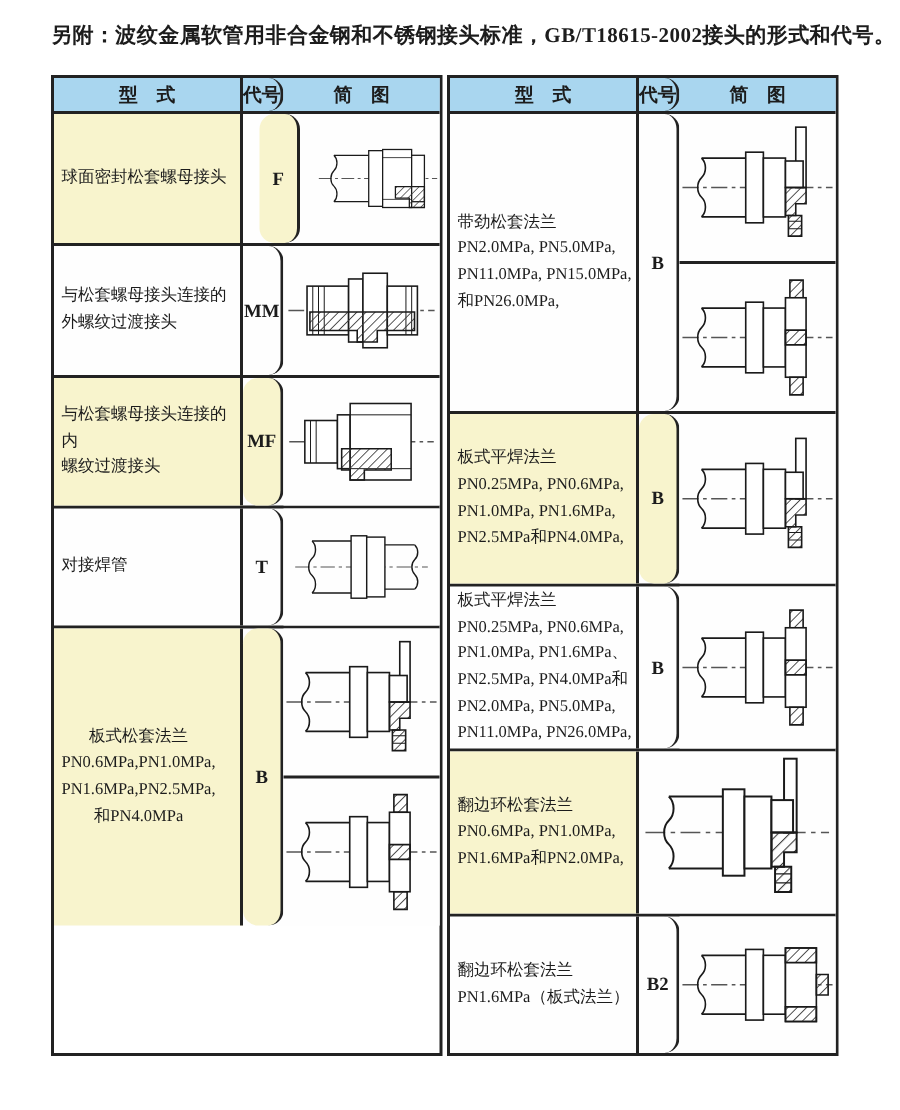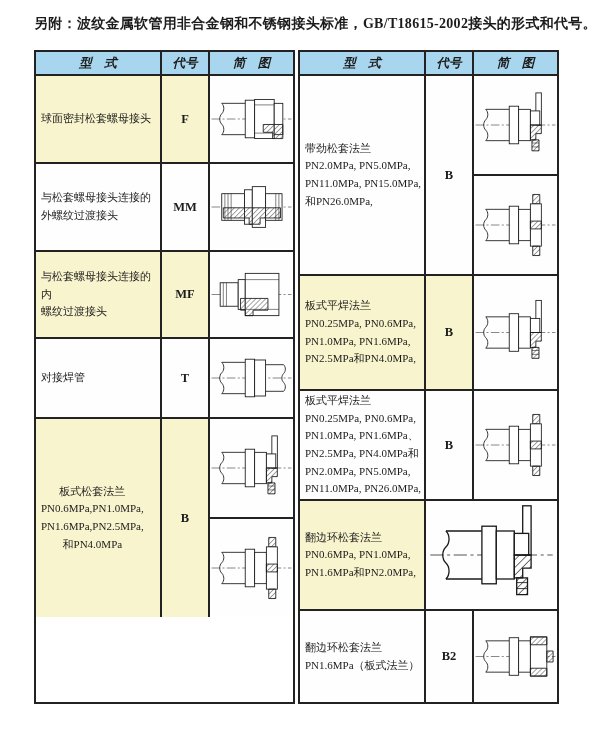--- a/index.html
+++ b/index.html
@@ -15,45 +15,45 @@
   .tables{position:absolute;left:34px;top:50px;display:flex;gap:3px;}
   .half{border:2px solid var(--bd);background:#fff;width:261px;box-sizing:border-box;}
   .row{display:flex;box-sizing:border-box;border-top:2px solid var(--bd);background:#fefefe;}
   .row.hdr{border-top:none;height:22px;background:var(--hb);}
   .cell{box-sizing:border-box;}
   .type{
     width:126px;border-right:2px solid var(--bd);display:flex;align-items:center;
     padding:3px 1px 3px 5px;font-size:11px;line-height:1.6;white-space:pre-line;
   }
   .code{
-    width:48px;border-right:2px solid var(--bd);display:flex;align-items:center;
-    justify-content:center;font-size:12.5px;font-weight:bold;letter-spacing:0;
+    width:27px;border-right:2px solid var(--bd);display:flex;align-items:center;
+    justify-content:center;font-size:12.5px;font-weight:bold;letter-spacing:0;border-radius:10px;
   }
   .dia{flex:1;display:flex;flex-direction:column;background:#fefefe;}
   .sub{flex:1;min-height:0;position:relative;}
   .sub + .sub{border-top:2px solid var(--bd);}
   .sub svg{width:100%;height:100%;display:block;}
   .th{font-weight:bold;font-size:12.5px;display:flex;align-items:center;
-      justify-content:center;background:var(--hb);padding:0;white-space:pre;font-style:italic;}
+      justify-content:center;background:var(--hb);padding:0;white-space:pre;}
   .row.hl .type,.row.hl .code{background:var(--yl);}
 </style>
 </head>
 <body style="--hb: #a9d6ef; --yl: #f8f4cd; --bd: #222222;">
 
 <div class="caption">另附：波纹金属软管用非合金钢和不锈钢接头标准，GB/T18615-2002接头的形式和代号。</div>
 
 <div class="tables">
   <div class="half">
     <div class="row hdr">
       <div class="cell type th">型　式</div>
       <div class="cell code th">代号</div>
       <div class="cell dia th">简　图</div>
     </div>
     <div id="left-rows">
-        <div class="row hl" style="height: 88px;">
+        <div class="row hl" style="height: 88px; gap: 11px;">
           <div class="cell type">球面密封松套螺母接头</div>
           <div class="cell code">F</div>
           <div class="cell dia">
             <div class="sub">
               <svg viewBox="0 0 106 90" preserveAspectRatio="xMidYMid meet">
                 <defs>
                   <pattern id="h2" width="4.5" height="4.5" patternUnits="userSpaceOnUse" patternTransform="rotate(45)">
                     <line x1="0" y1="0" x2="0" y2="4.5" stroke="#3a3a3a" stroke-width="1.2"></line>
                   </pattern>
                 </defs>

